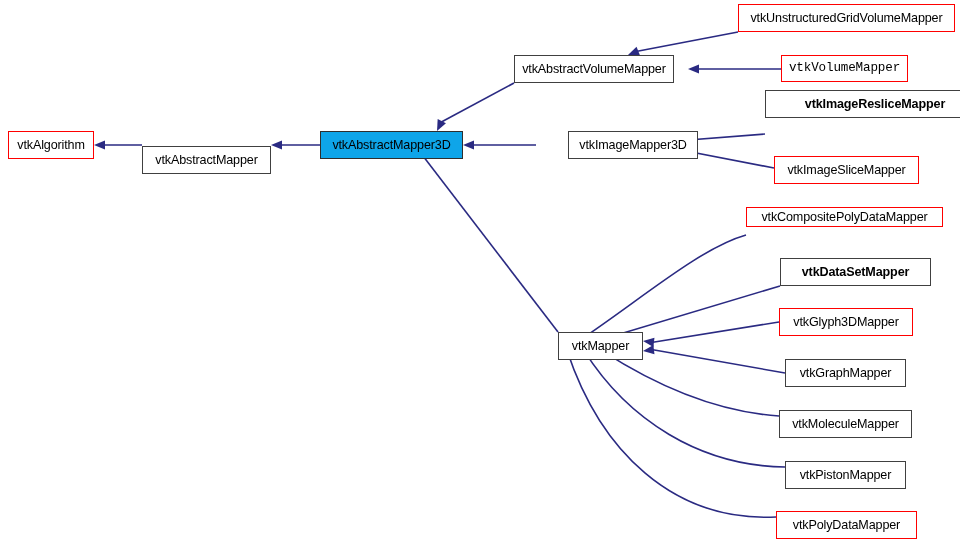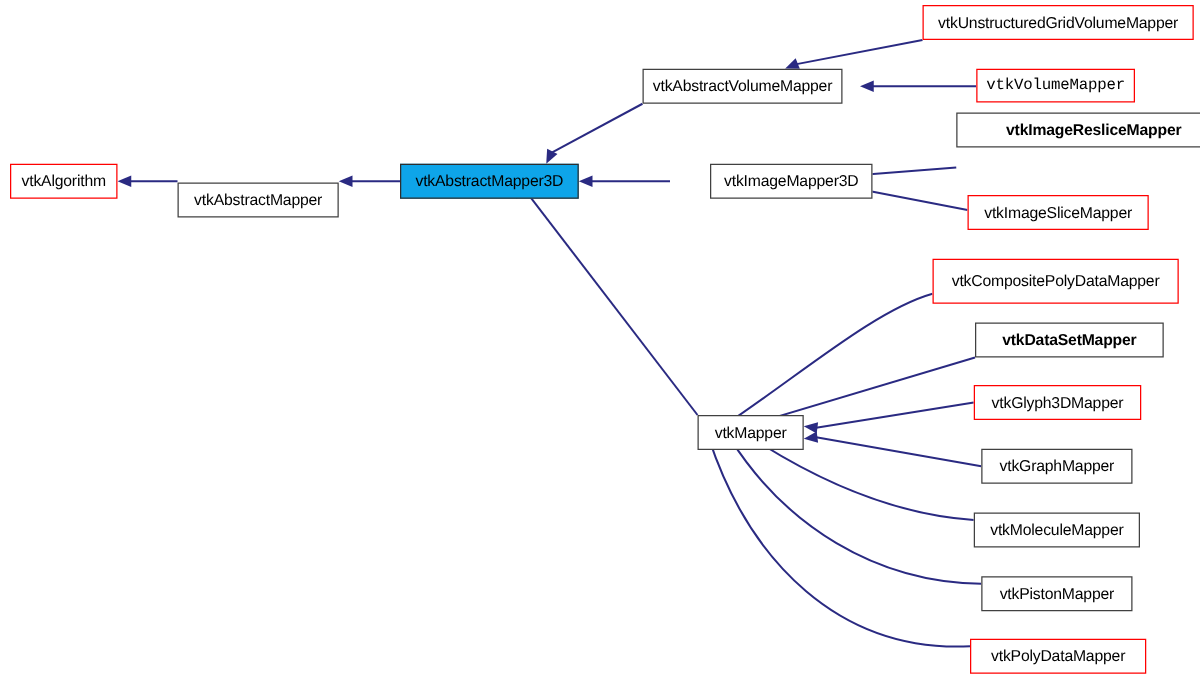--- a/index.html
+++ b/index.html
@@ -110,21 +110,21 @@
       </div>
       <div class="node" style="left: 765px; top: 90px; width: 220px; height: 28px; font-weight: bold;">
         <span class="node-label">vtkImageResliceMapper</span>
       </div>
       <div class="node red" style="left: 774px; top: 156px; width: 145px; height: 28px;">
         <span class="node-label">vtkImageSliceMapper</span>
       </div>
       <div class="node" style="left: 558px; top: 332px; width: 85px; height: 28px;">
         <span class="node-label">vtkMapper</span>
       </div>
-      <div class="node red" style="left: 746px; top: 207px; width: 197px; height: 36px;">
+      <div class="node red" style="left: 746px; top: 207px; width: 197px; height: 20px;">
         <span class="node-label">vtkCompositePolyDataMapper</span>
       </div>
       <div class="node" style="left: 780px; top: 258px; width: 151px; height: 28px; font-weight: bold;">
         <span class="node-label">vtkDataSetMapper</span>
       </div>
       <div class="node red" style="left: 779px; top: 308px; width: 134px; height: 28px;">
         <span class="node-label">vtkGlyph3DMapper</span>
       </div>
       <div class="node" style="left: 785px; top: 359px; width: 121px; height: 28px;">
         <span class="node-label">vtkGraphMapper</span>

